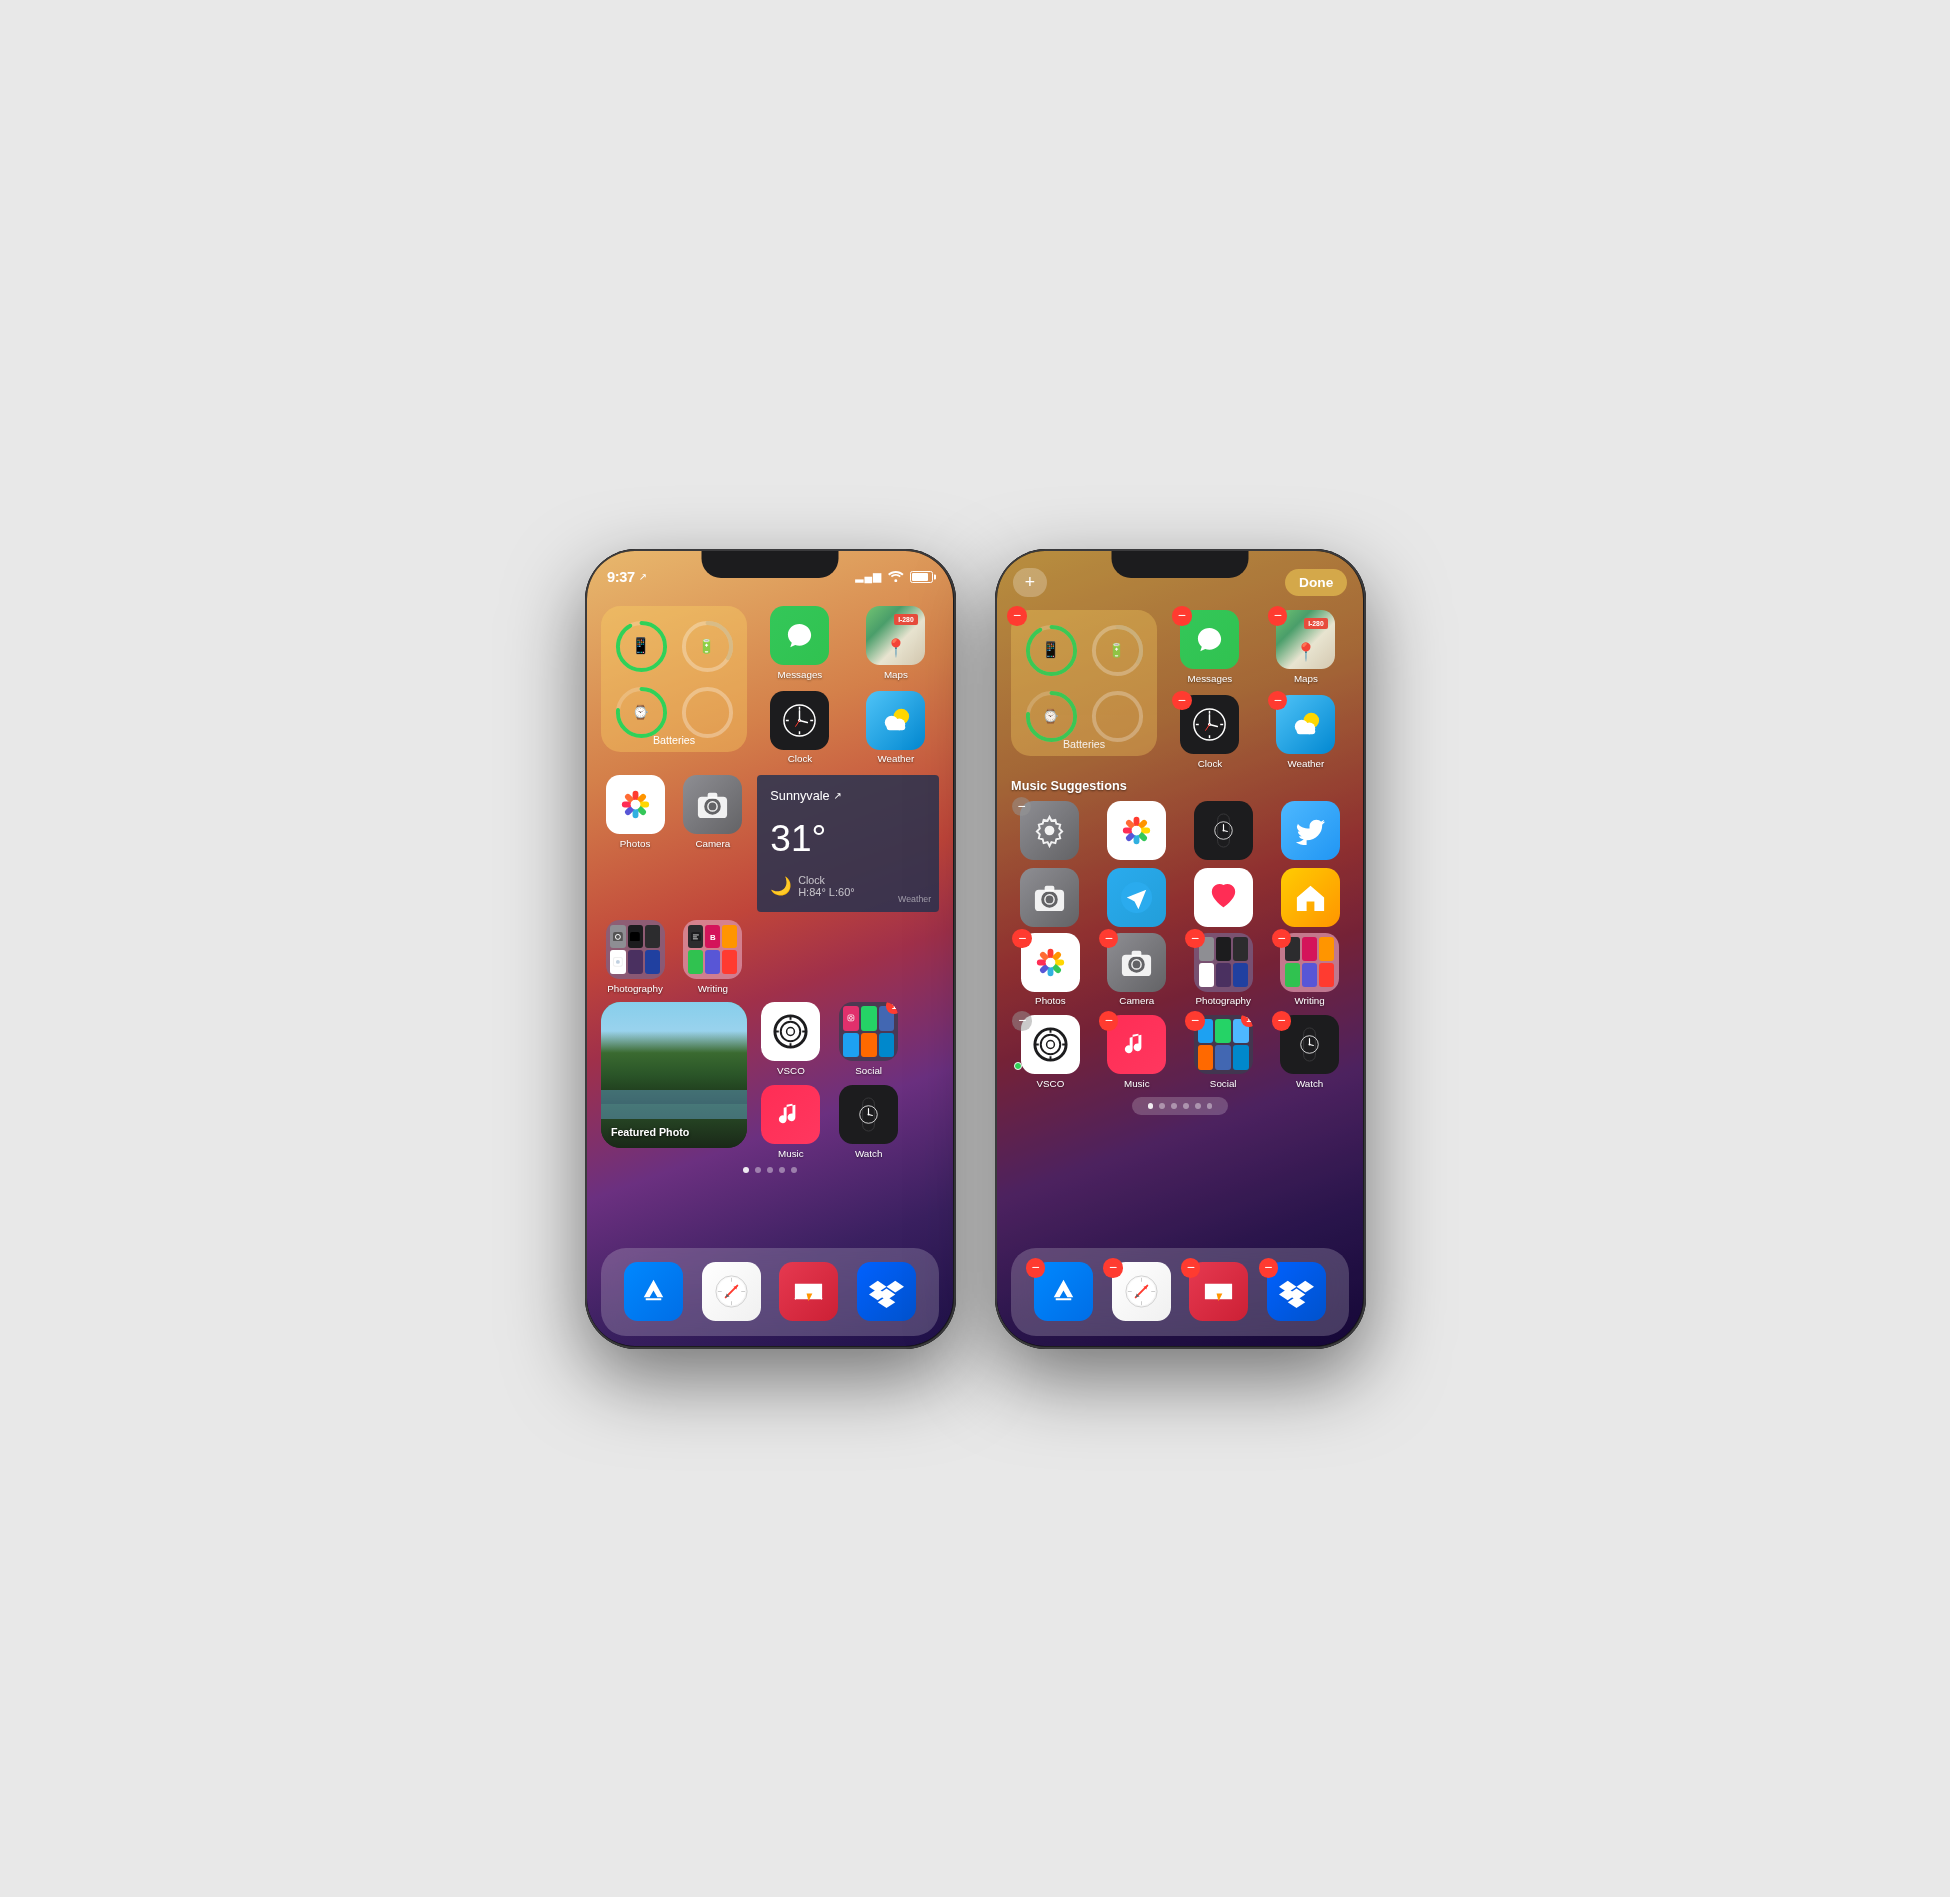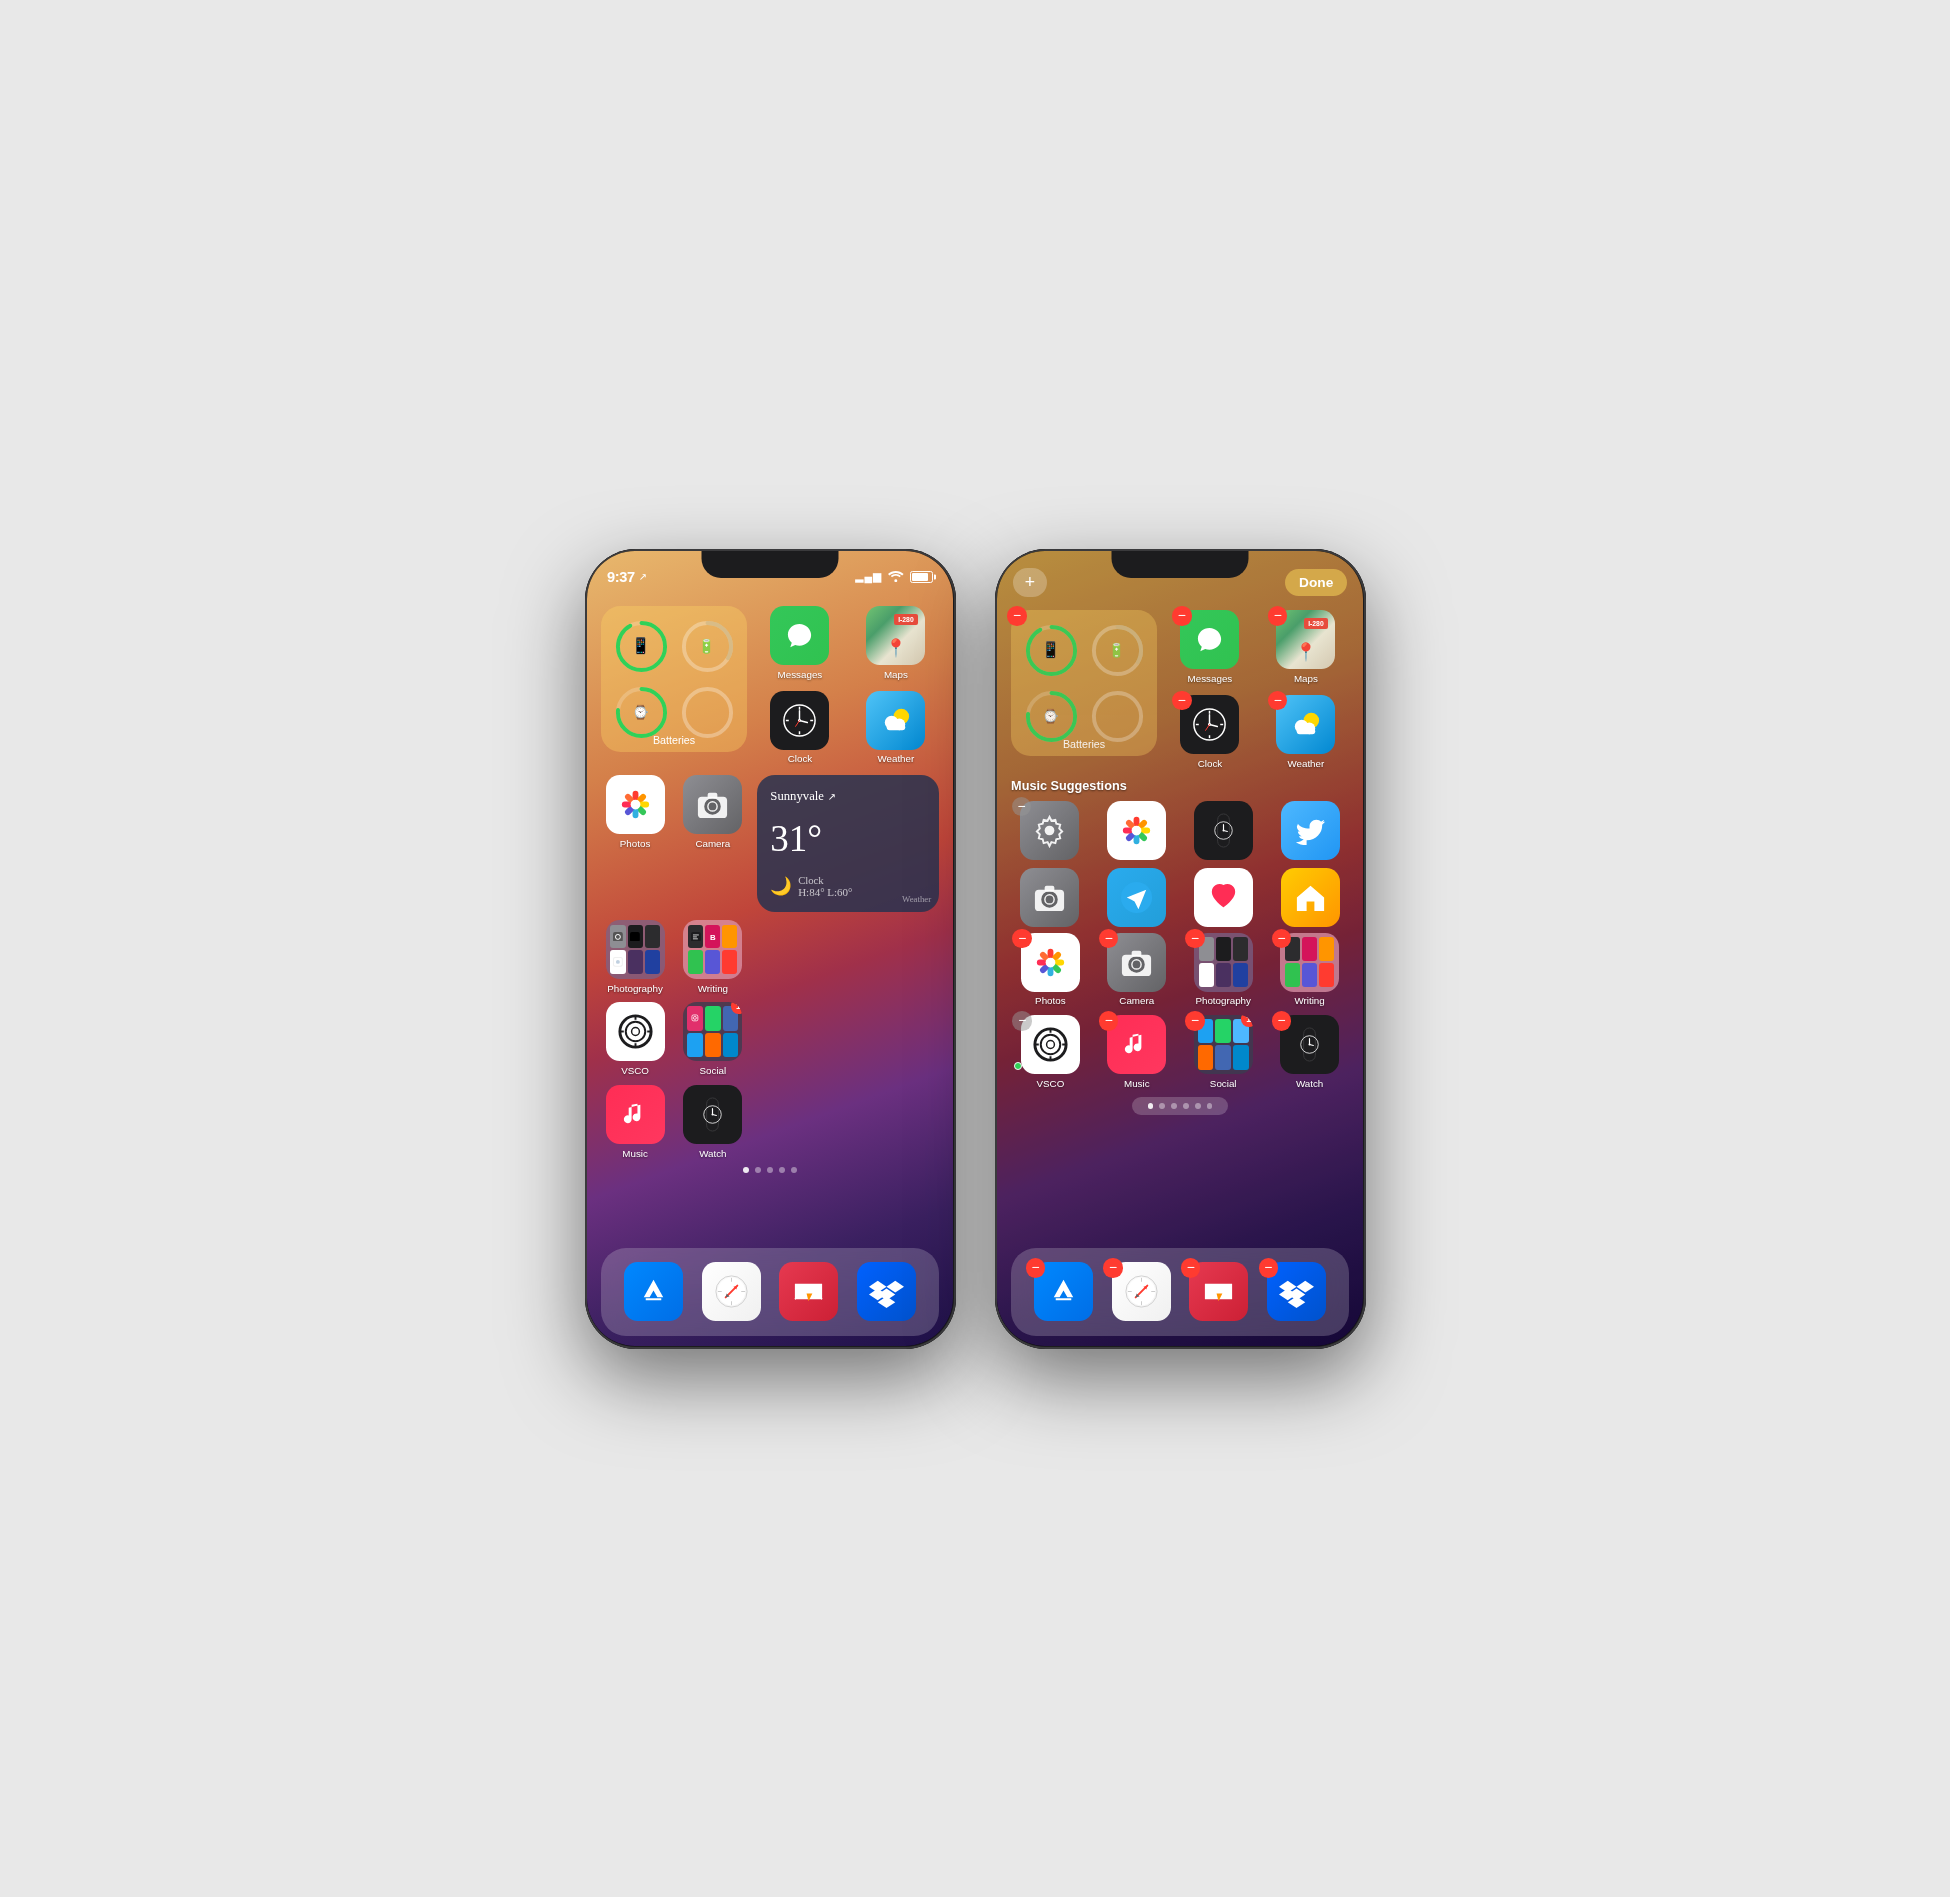--- a/index.html
+++ b/index.html
@@ -288,29 +288,28 @@
       color: #333;
       font-size: 13.7px;
       font-weight: 300;
       z-index: 10;
       line-height: 1;
     }
 
     
     .weather-widget {
       background: rgba(40,50,80,0.85);
-      border-radius: 18px;
+      border-radius: 4px;
       padding: 13.7px;
       flex: 1;
       height: 146px;
       display: flex;
       flex-direction: column;
       justify-content: space-between;
       position: relative;
-      font-family: Liberation Serif, serif;
     }
     .weather-city {
       color: white;
       font-size: 12.7px;
       font-weight: 500;
       display: flex;
       align-items: center;
       gap: 3.9px;
     }
     .weather-temp {
@@ -724,20 +723,29 @@
               <div class="folder-mini-icon" style="background:#30c250;border-radius:2.9px"></div>
               <div class="folder-mini-icon" style="background:#5856d6;border-radius:2.9px"></div>
               <div class="folder-mini-icon" style="background:#ff3b30;border-radius:2.9px"></div>
             </div>
             <span class="app-icon-label">Writing</span>
           </div>
         </div>
 
         <div class="widget-row" style="margin-bottom:7.8px">
 
+          <div class="photo-widget">
+            <div class="photo-widget-bg">
+              <div class="photo-sky"></div>
+
+              <div style="position:absolute;bottom:30%;left:0;right:0;height:50%;background:linear-gradient(0deg, #1a3018 0%, #2a5528 40%, #3a6a30 70%, transparent 100%)"></div>
+              <div class="photo-water"></div>
+            </div>
+            <div class="photo-widget-label">Featured Photo</div>
+          </div>
 
           <div style="display:flex;flex-direction:column;gap:7.8px;justify-content:flex-start">
 
             <div class="app-icon">
               <div class="app-icon-img icon-vsco">
                 <svg width="39" height="39" viewBox="0 0 40 40">
                   <circle cx="20" cy="20" r="16" fill="none" stroke="#1c1c1e" stroke-width="3"></circle>
                   <circle cx="20" cy="20" r="10" fill="none" stroke="#1c1c1e" stroke-width="2"></circle>
                   <circle cx="20" cy="20" r="4" fill="none" stroke="#1c1c1e" stroke-width="1.5"></circle>
                   <line x1="20" y1="4" x2="20" y2="8" stroke="#1c1c1e" stroke-width="2"></line>

